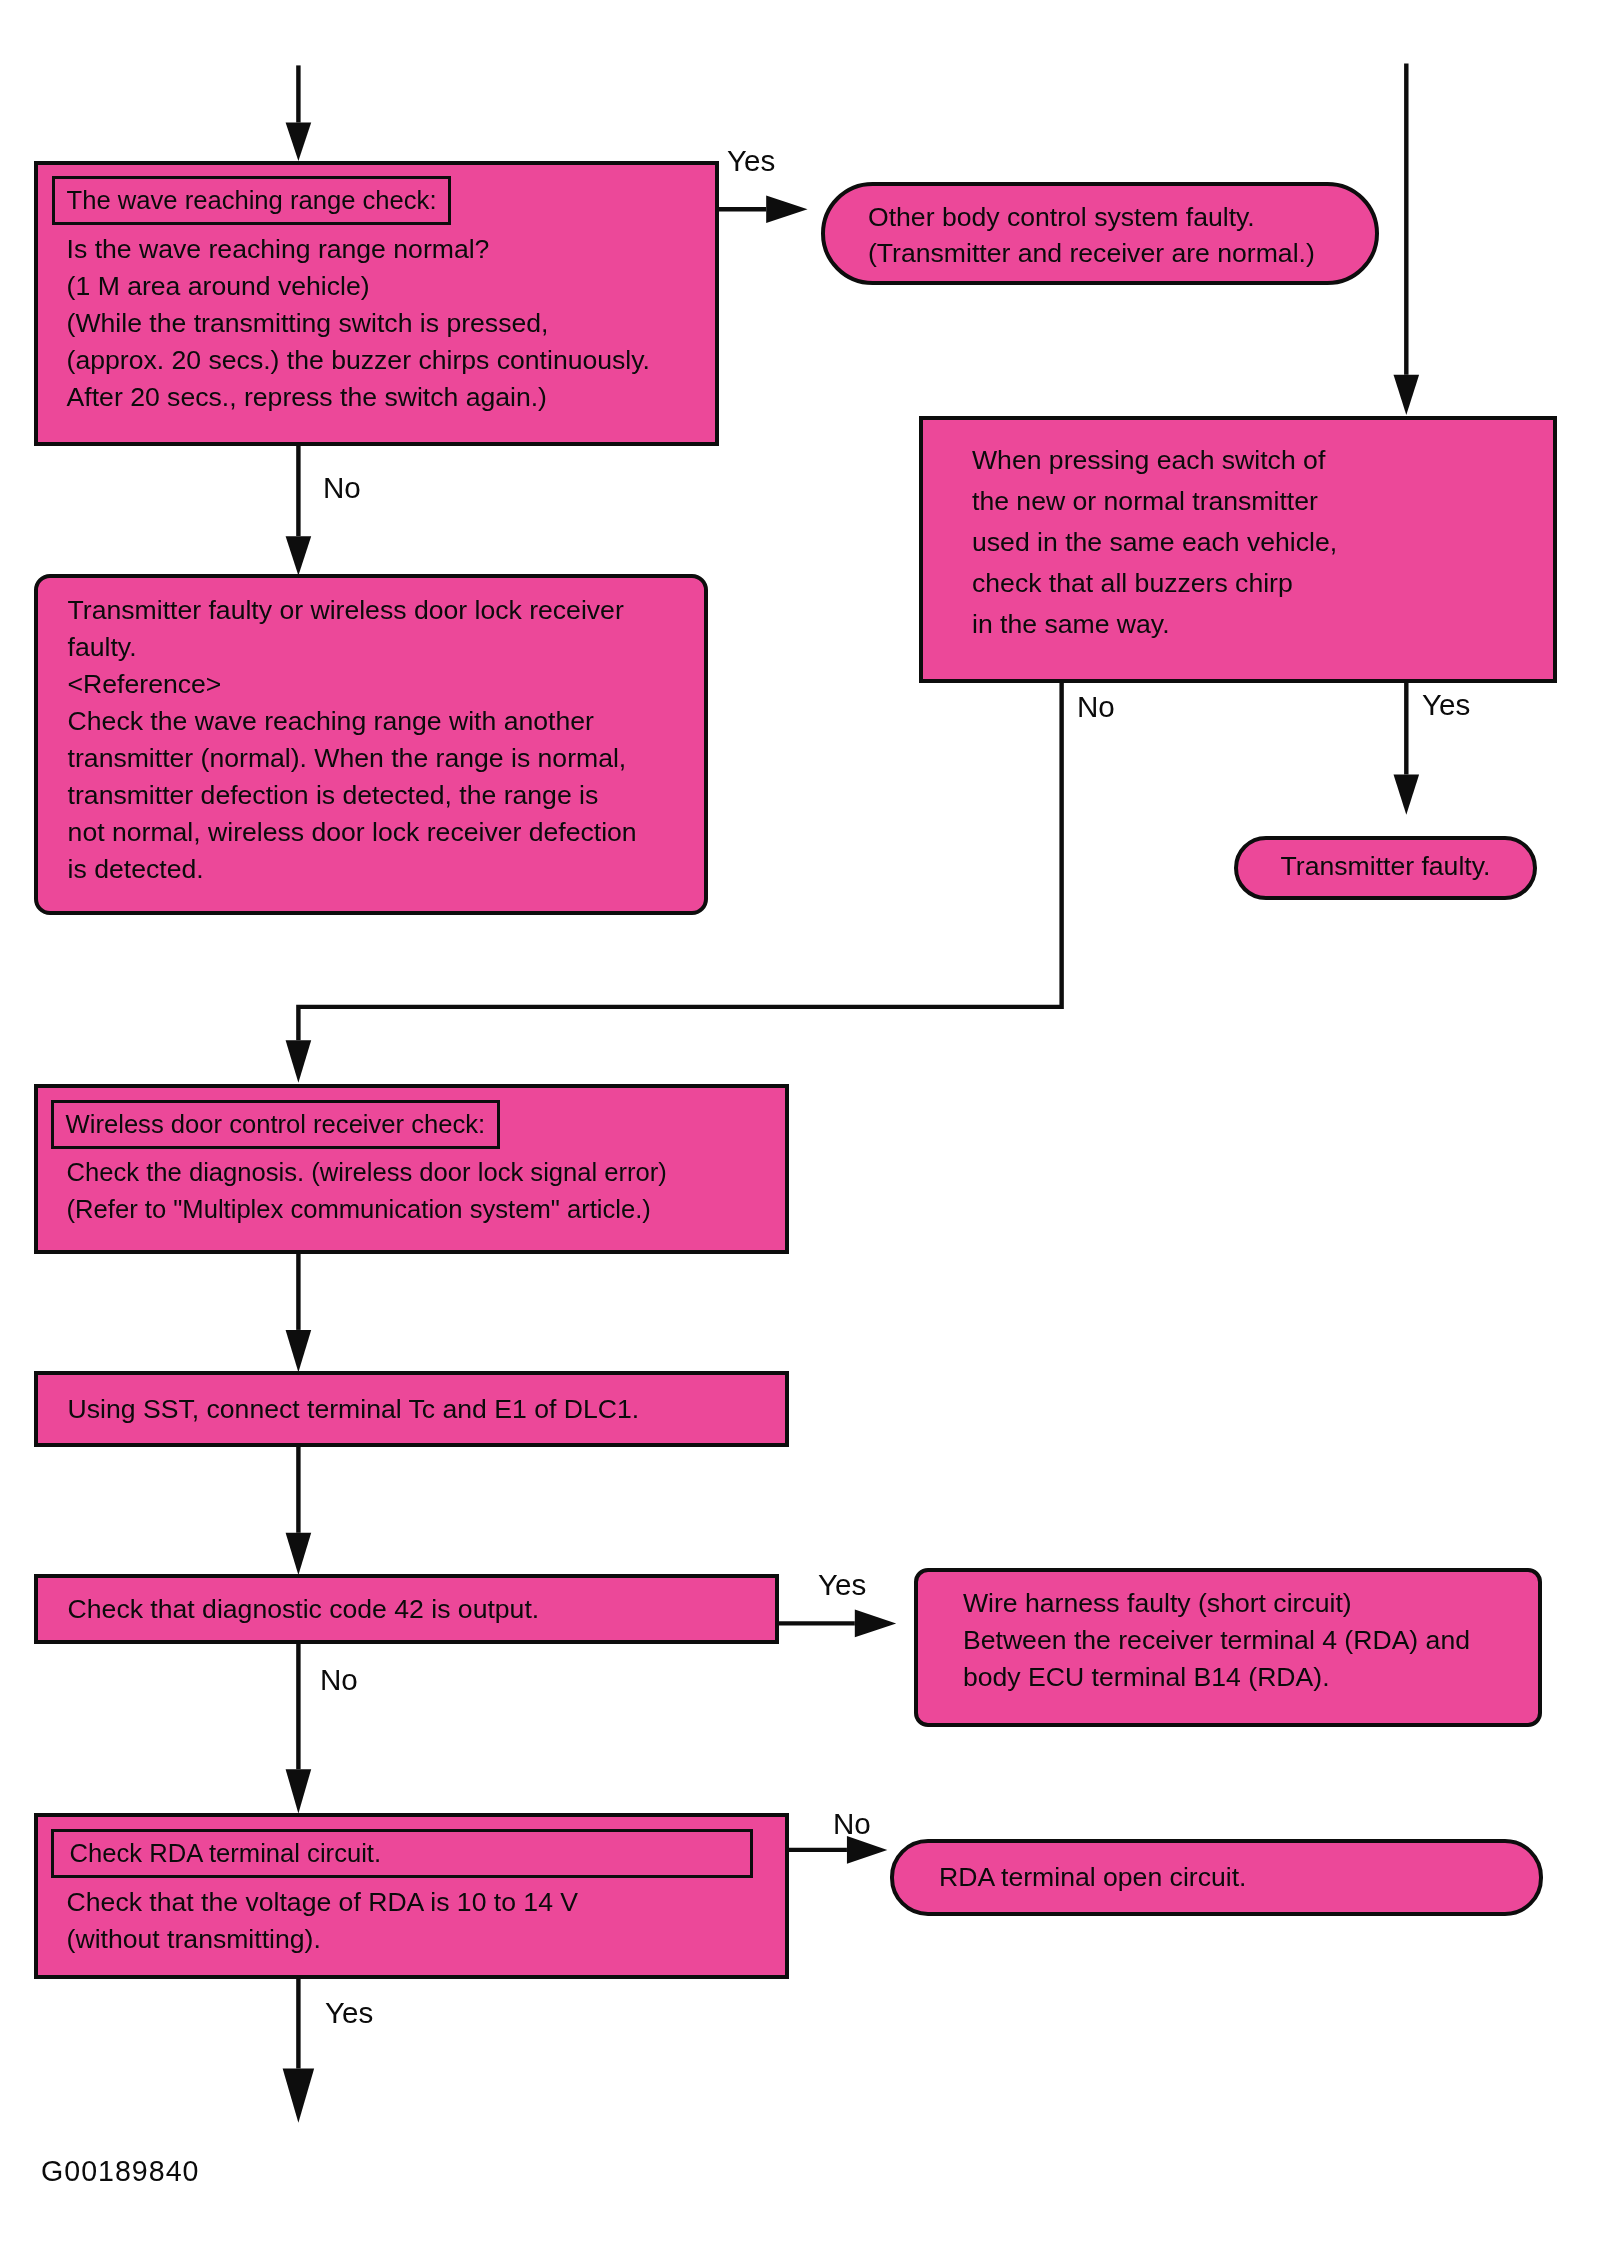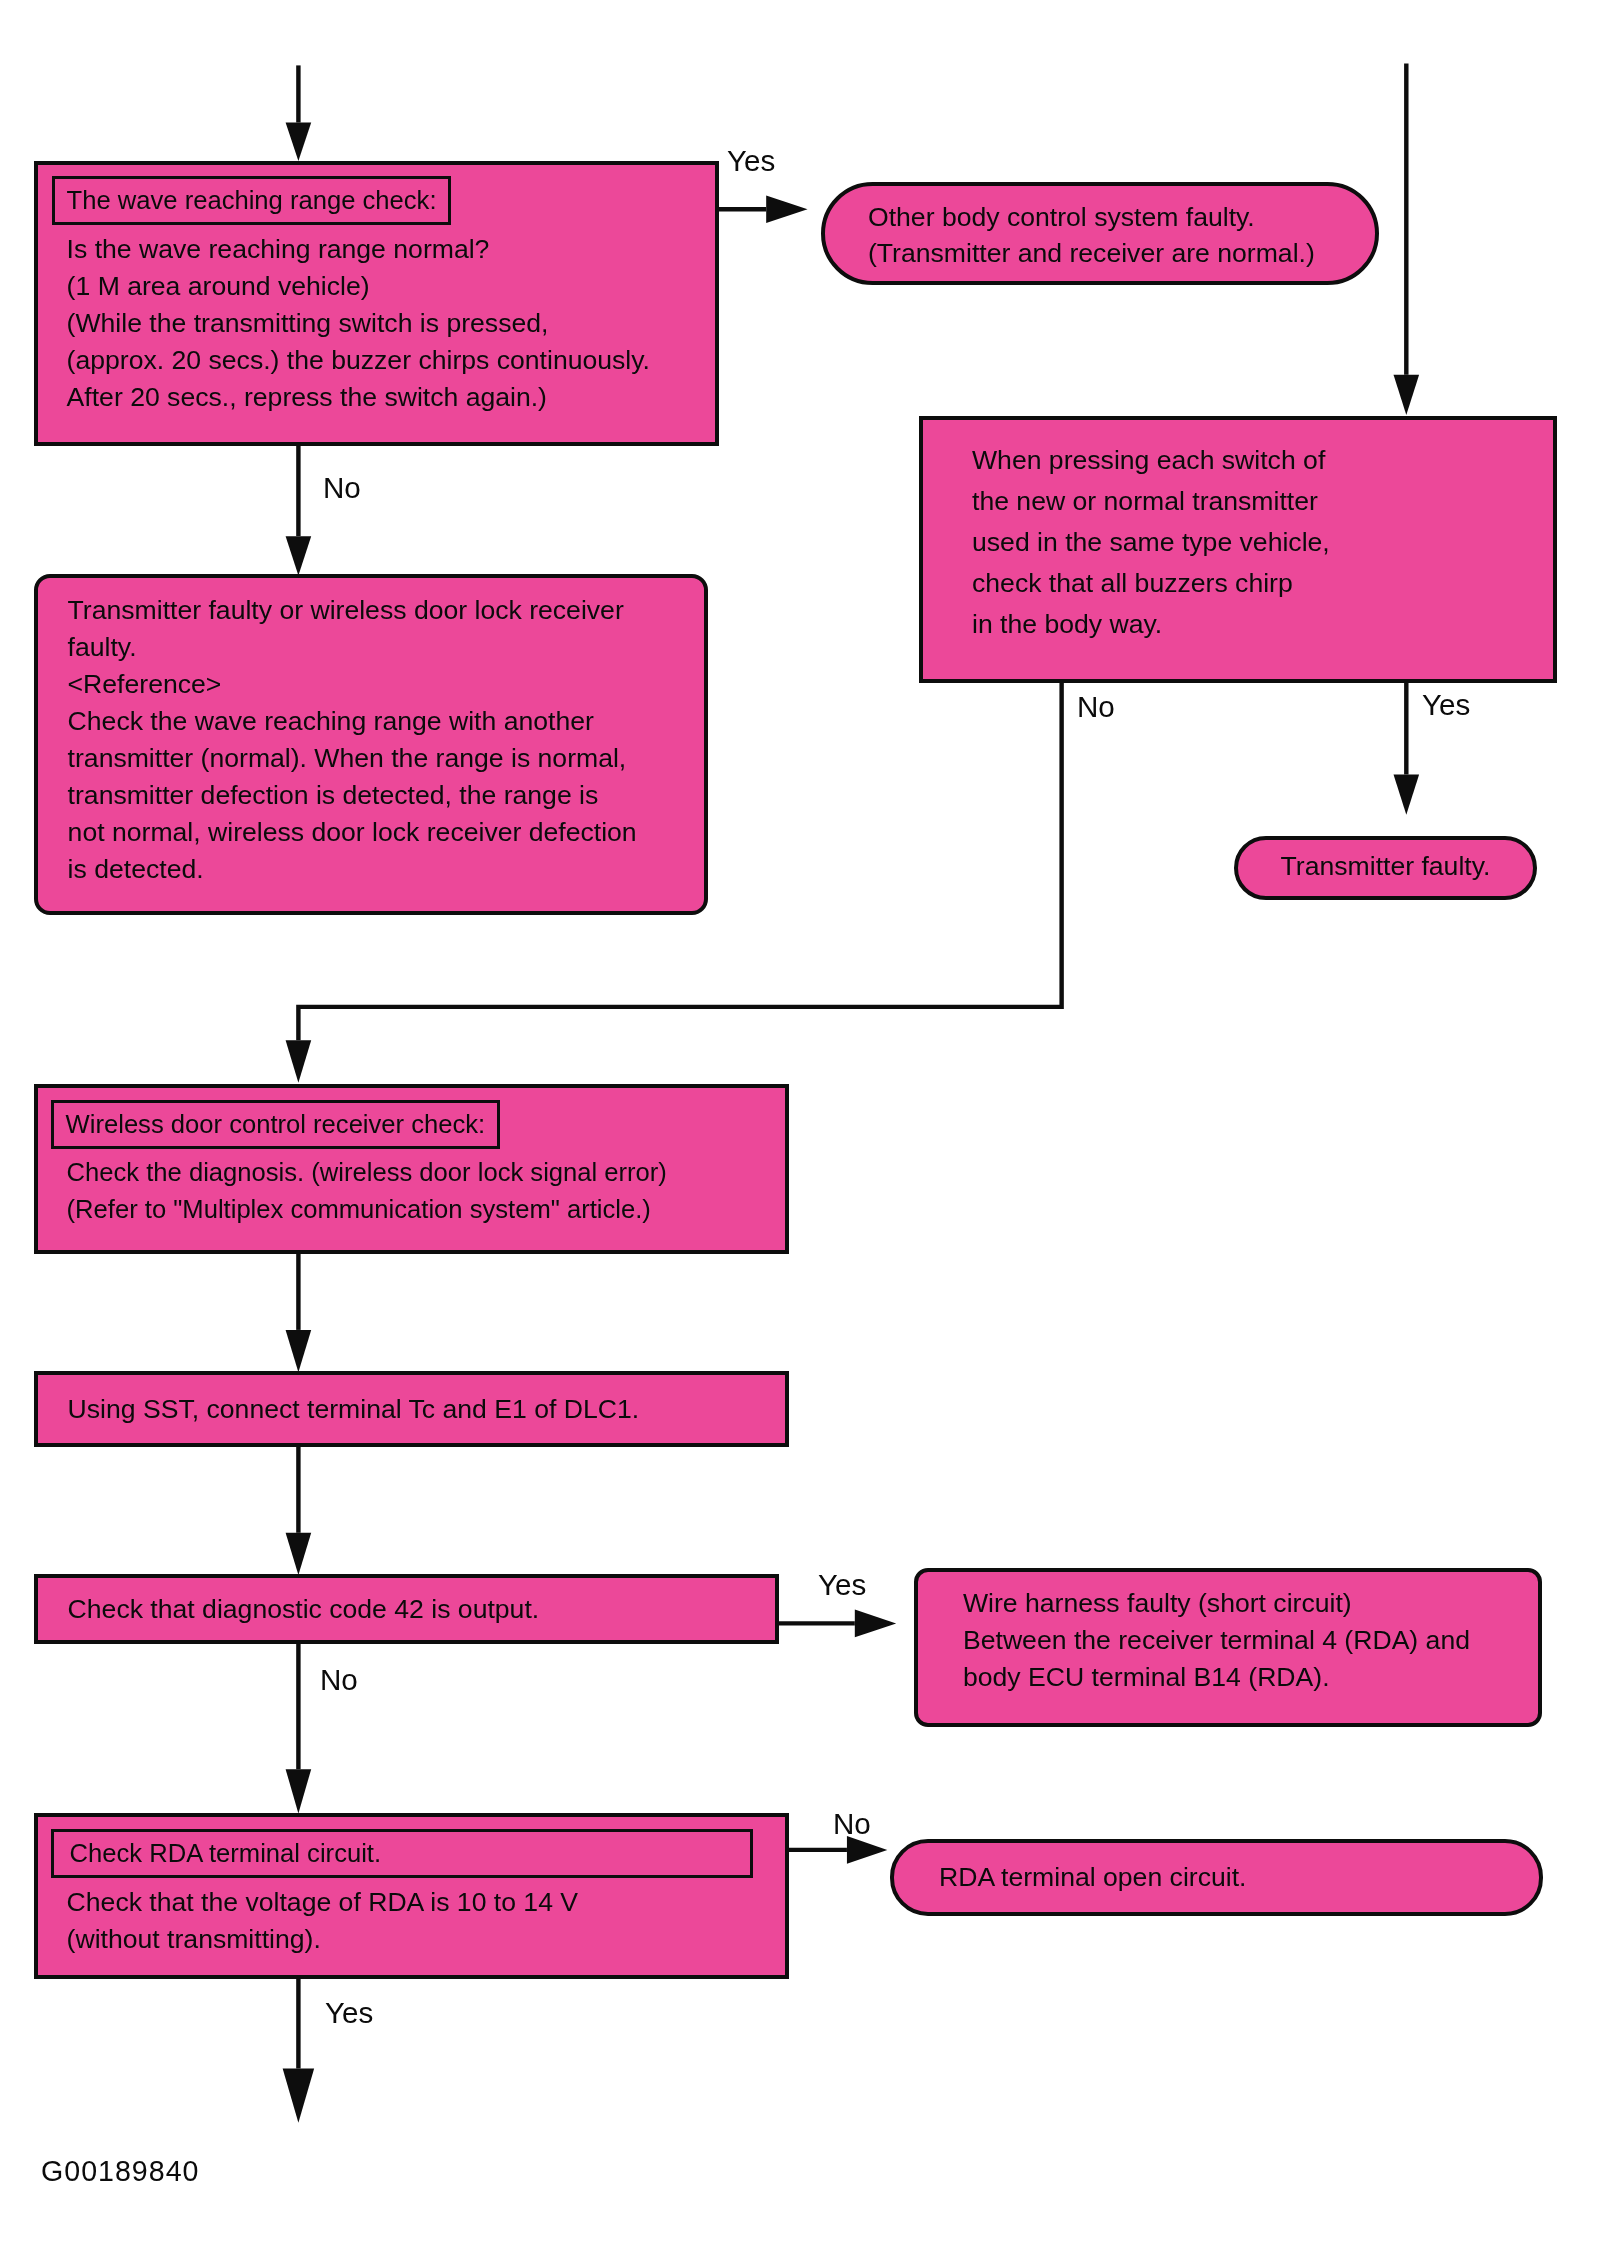--- a/index.html
+++ b/index.html
@@ -111,23 +111,23 @@
   </div>
 
   <div class="box stadium" style="left:821px;top:160px;width:558px;height:103px;padding:12.8px 0 0 43px;line-height:36px;">
     <div class="line">Other body control system faulty.</div>
     <div class="line">(Transmitter and receiver are normal.)</div>
   </div>
 
   <div class="box" style="left:919px;top:416px;width:638px;height:267px;padding:19.7px 0 0 49px;line-height:41px;">
     <div class="line">When pressing each switch of</div>
     <div class="line">the new or normal transmitter</div>
-    <div class="line">used in the same type vehicle,</div>
+    <div class="line">used in the same each vehicle,</div>
     <div class="line">check that all buzzers chirp</div>
-    <div class="line">in the body way.</div>
+    <div class="line">in the same way.</div>
   </div>
 
   <div class="box rounded" style="left:34px;top:574px;width:674px;height:341px;padding:13.8px 0 0 29.6px;line-height:37px;">
     <div class="line">Transmitter faulty or wireless door lock receiver</div>
     <div class="line">faulty.</div>
     <div class="line">&lt;Reference&gt;</div>
     <div class="line">Check the wave reaching range with another</div>
     <div class="line">transmitter (normal). When the range is normal,</div>
     <div class="line">transmitter defection is detected, the range is</div>
     <div class="line">not normal, wireless door lock receiver defection</div>

